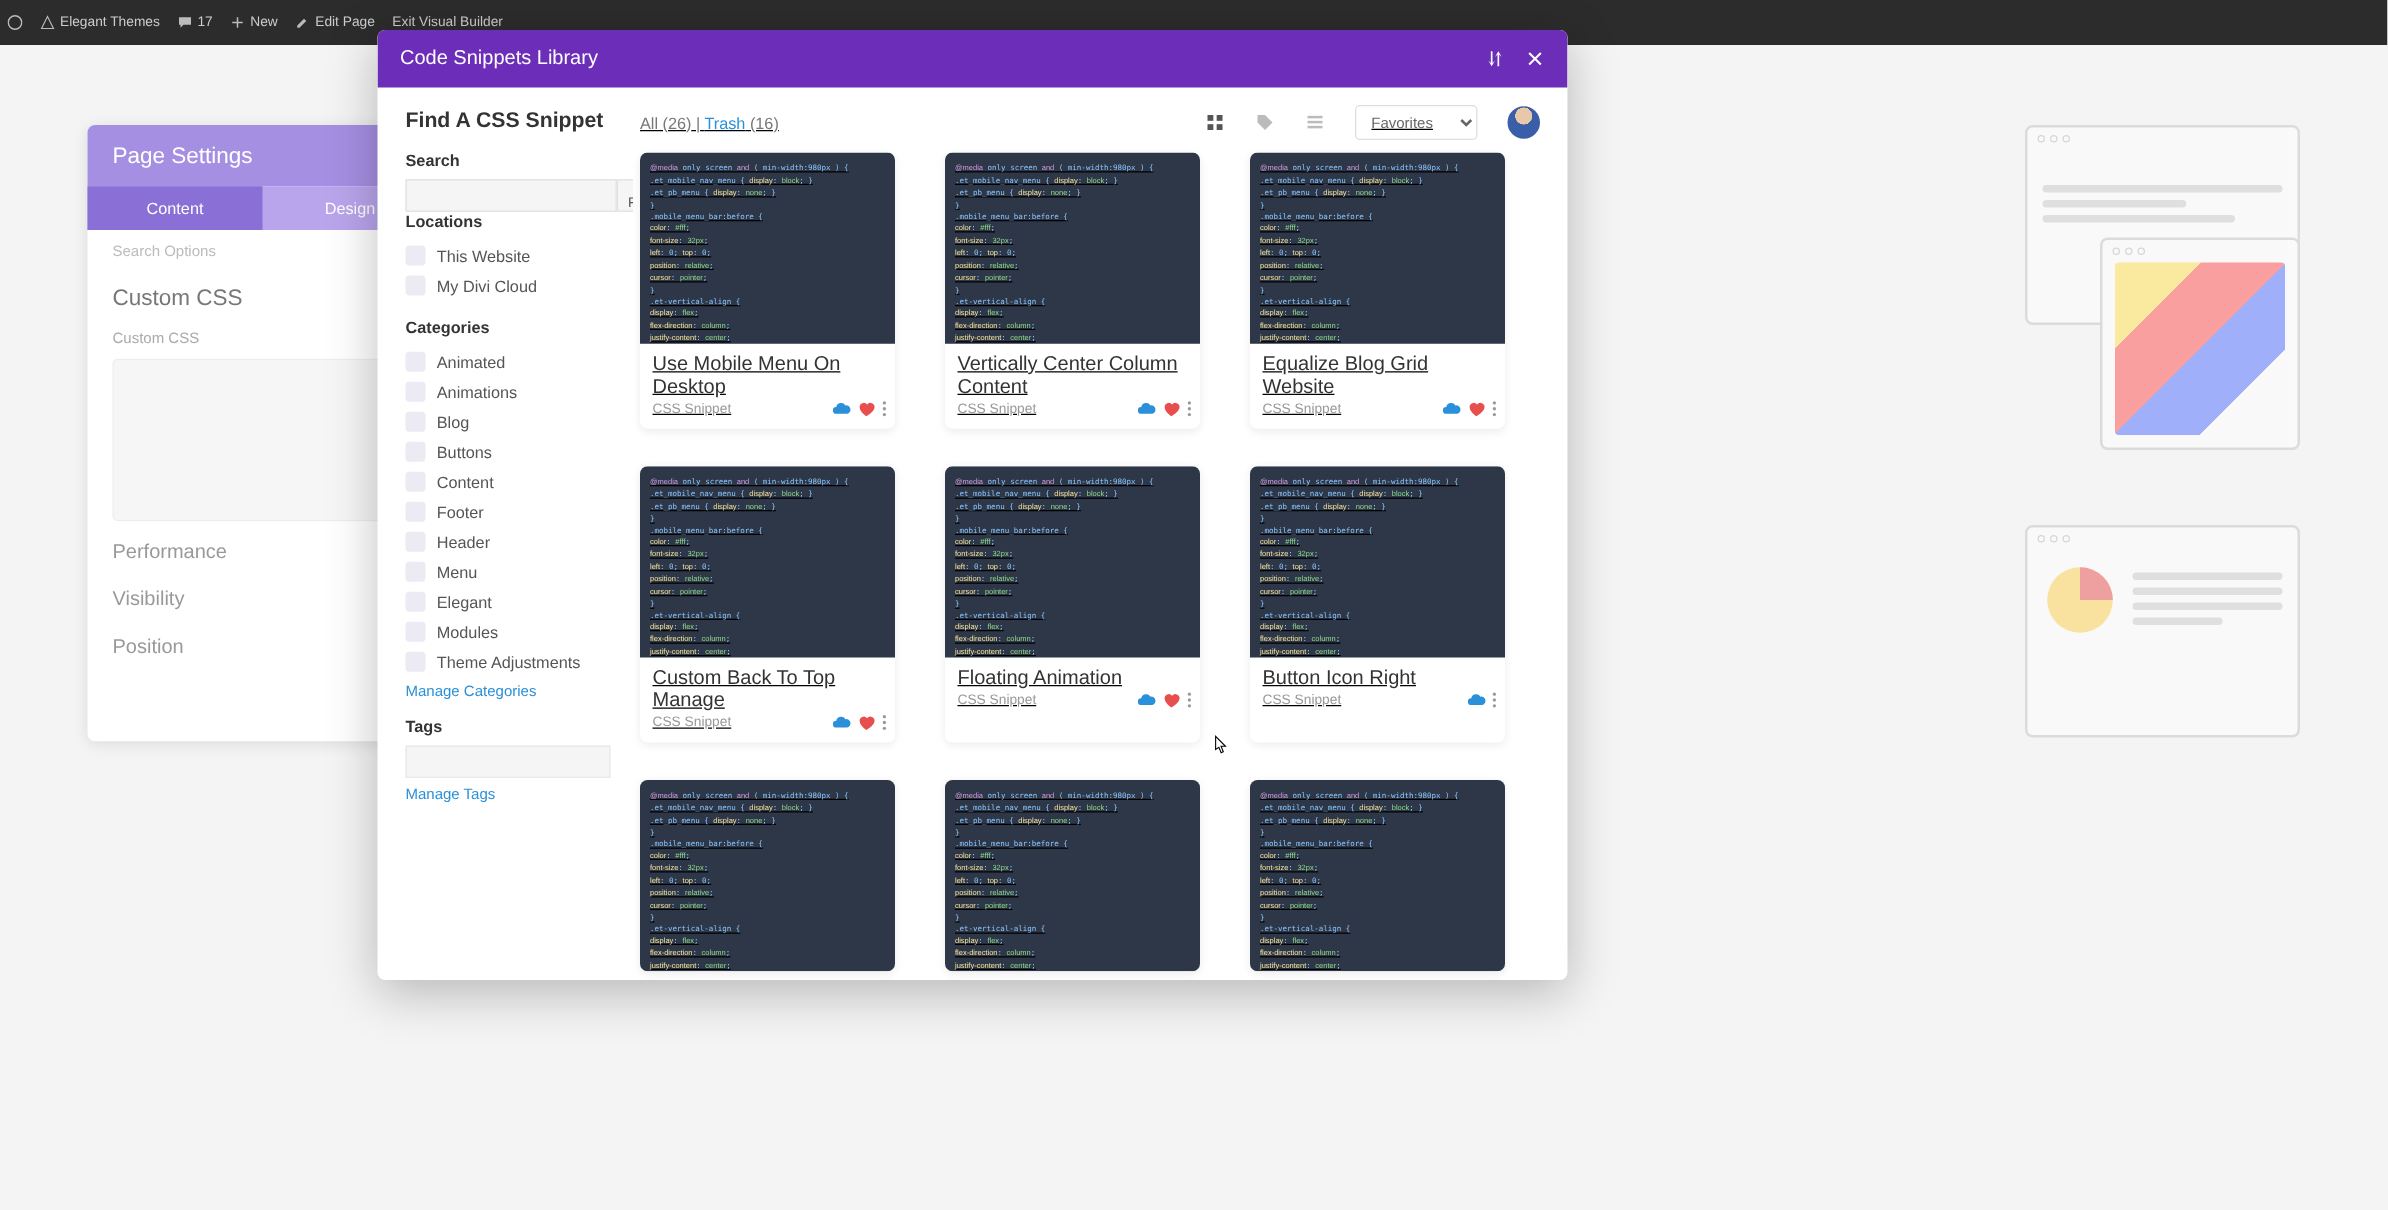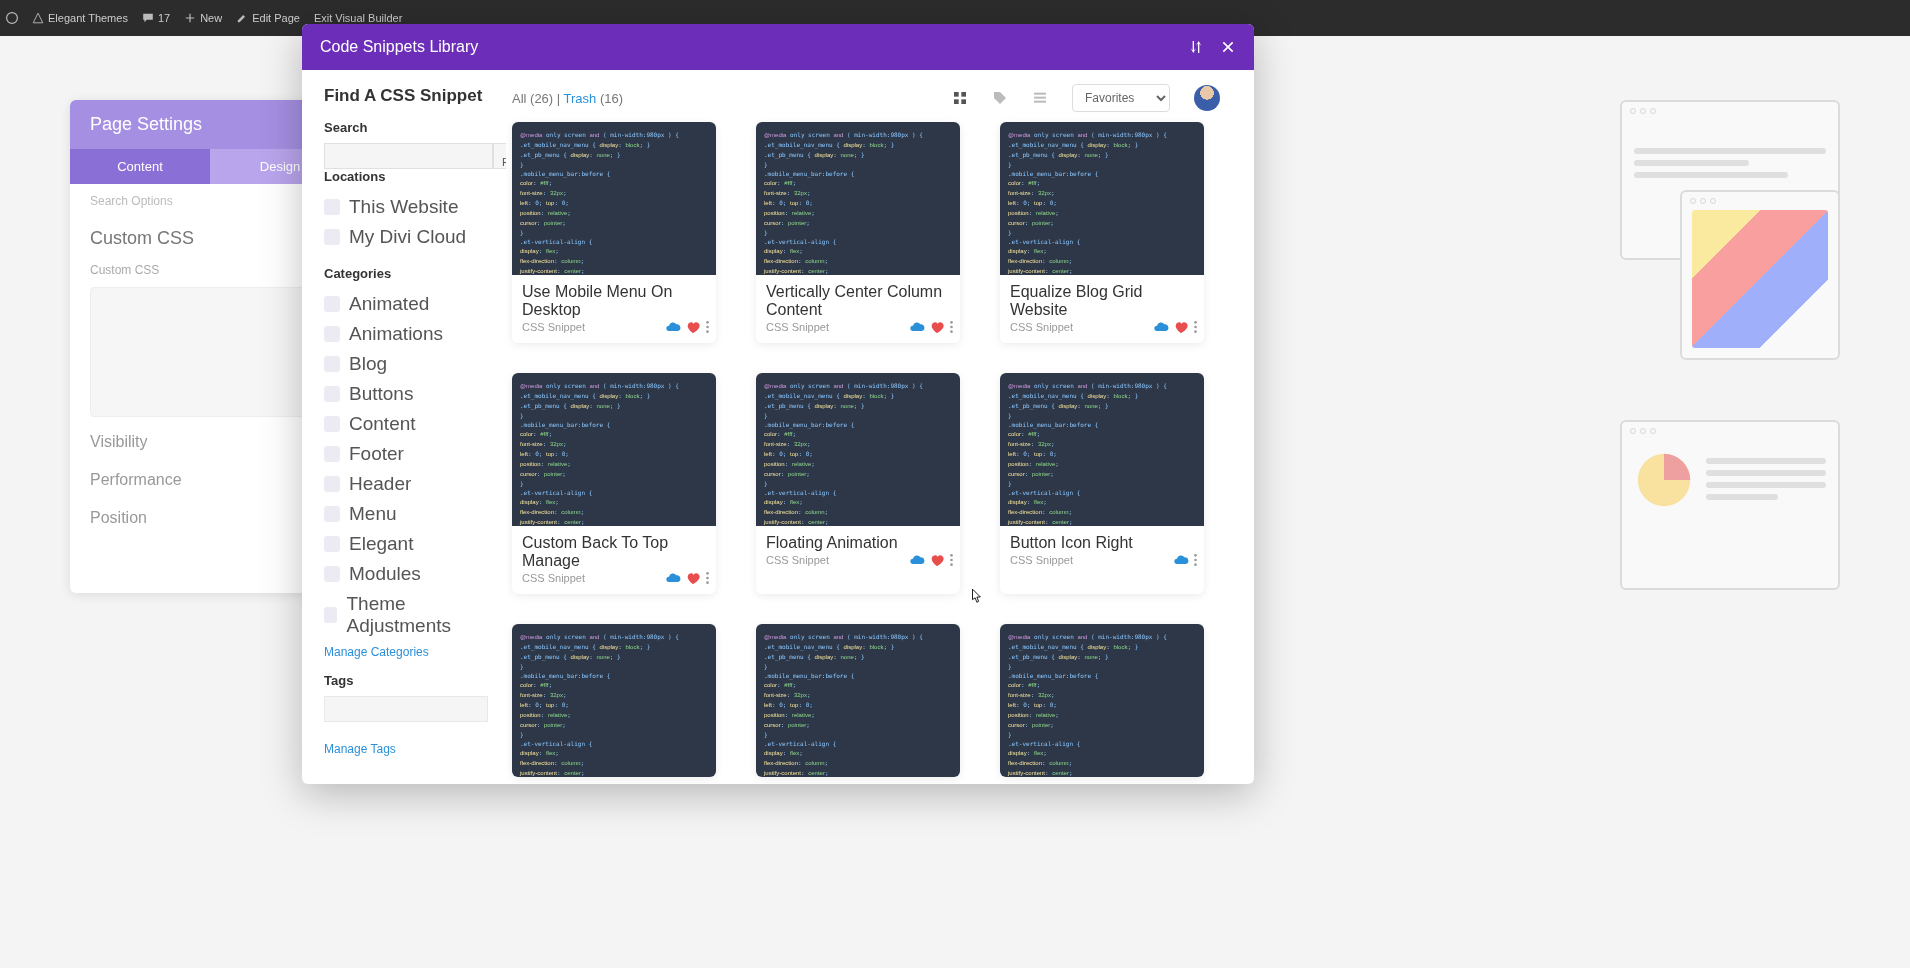--- a/index.html
+++ b/index.html
@@ -40,26 +40,26 @@
 .modal-hdr .right { display:flex; gap:16px; align-items:center;}
 .modal-hdr svg { width:16px; height:16px; fill:#fff; cursor:pointer;}
 .modal-body { flex:1; display:flex; overflow:hidden;}
 
 .sidebar { width: 204px; padding: 16px 18px 10px 22px; overflow-y:auto; font-size:13px;}
 .sidebar h3 { font-size:17px; color:#333; margin-bottom:14px; font-weight:600;}
 .sidebar .section-label { font-size:13px; color:#333; font-weight:600; margin: 8px 0 8px;}
 .sidebar .search-row{ display:flex; align-items:stretch;}
 .sidebar .search-row input{ flex:1; border:1px solid #e0e0e0; background:#f5f5f5; height:26px; font-size:12px; padding:0 6px;}
 .sidebar .filter-btn{ border:1px solid #e0e0e0; background:#f5f5f5; font-size:11px; padding:0 8px; color:#555;}
-.sidebar .chk-row{ display:flex; align-items:center; gap:9px; padding:4px 0; color:#555; font-size:19px;}
+.sidebar .chk-row{ display:flex; align-items:center; gap:9px; padding:4px 0; color:#555; font-size:13px;}
 .sidebar .chk-row .box{width:16px;height:16px;background:#eceaf3;border-radius:3px;}
 .sidebar a.manage{ color:#2a90d9; font-size:12px; display:inline-block; margin-top:4px; text-decoration:none;}
 .sidebar .tags-input{ width:100%; height:26px; background:#f5f5f5; border:1px solid #e8e8e8;}
 
-.content { flex:1; padding:14px 30px 0 6px; overflow-y:auto;}
+.content { flex:1; padding:14px 18px 0 6px; overflow-y:auto;text-decoration:underline;}
 .content-top { display:flex; justify-content:space-between; align-items:center; margin-bottom:10px; padding-right:4px;}
 .counts { font-size:13px; color:#777;}
 .counts a { color:#2a90d9; text-decoration:none;}
 .tool-row { display:flex; align-items:center; gap:24px;}
 .tool-row svg { width:16px; height:16px; fill:#bbb; cursor:pointer;}
 .tool-row svg.active{fill:#555;}
 .tool-row select{ height:28px; border:1px solid #ddd; border-radius:4px; font-size:12px; color:#666; padding:0 18px 0 8px; background:#fff;}
 .avatar{ width:26px; height:26px; border-radius:50%; background: radial-gradient(circle at 50% 30%, #e8c8a8 30%, #3a5fa8 31%);}
 
 .grid { display:grid; grid-template-columns: repeat(3, 204px); gap: 30px 40px; justify-content:start;}
@@ -161,22 +161,22 @@
   <div class="hdr">Page Settings</div>
   <div class="tabs">
     <div class="active">Content</div>
     <div>Design</div>
     <div>Advanced</div>
   </div>
   <div class="so">Search Options</div>
   <div class="sect" style="color:#777;font-size:18px;">Custom CSS</div>
   <div class="lbl">Custom CSS</div>
   <div class="ta"></div>
+  <div class="sect">Performance</div>
   <div class="sect">Visibility</div>
-  <div class="sect">Performance</div>
   <div class="sect">Position</div>
   <div class="help">◐ <span>Help</span></div>
 </div>
 
 <div class="modal">
   <div class="modal-hdr">
     <span>Code Snippets Library</span>
     <div class="right">
       <svg viewBox="0 0 24 24">
           <path d="M7 3v14l-3-3 4 7 4-7-3 3V3zm10 18V7l3 3-4-7-4 7 3-3v14z"></path>
@@ -248,21 +248,21 @@
             <span>Modules</span>
           </div>
           <div class="chk-row">
             <div class="box"></div>
             <span>Theme Adjustments</span>
           </div>
         </div>
       <a href="#" class="manage">Manage Categories</a>
       <div class="section-label" style="margin-top:14px">Tags</div>
       <input class="tags-input" style="">
-      <a href="#" class="manage" style="margin-top:20px">Manage Tags</a>
+      <a href="#" class="manage" style="margin-top:6px">Manage Tags</a>
     </div>
 
     <div class="content">
       <div class="content-top">
         <div class="counts">
           <span>All (26)</span><span> | </span><a href="#"><span>Trash</span></a><span> (16)</span>
         </div>
         <div class="tool-row">
           <svg class="active" viewBox="0 0 24 24">
               <rect x="3" y="3" width="7" height="7"></rect>

